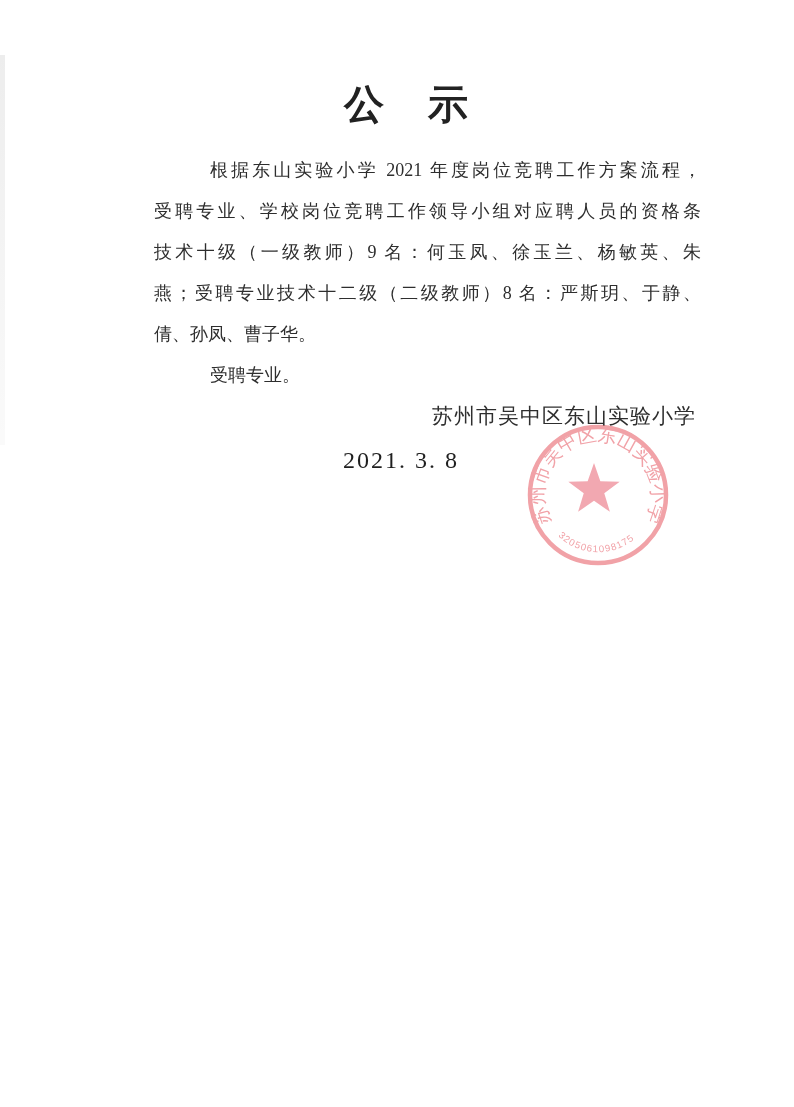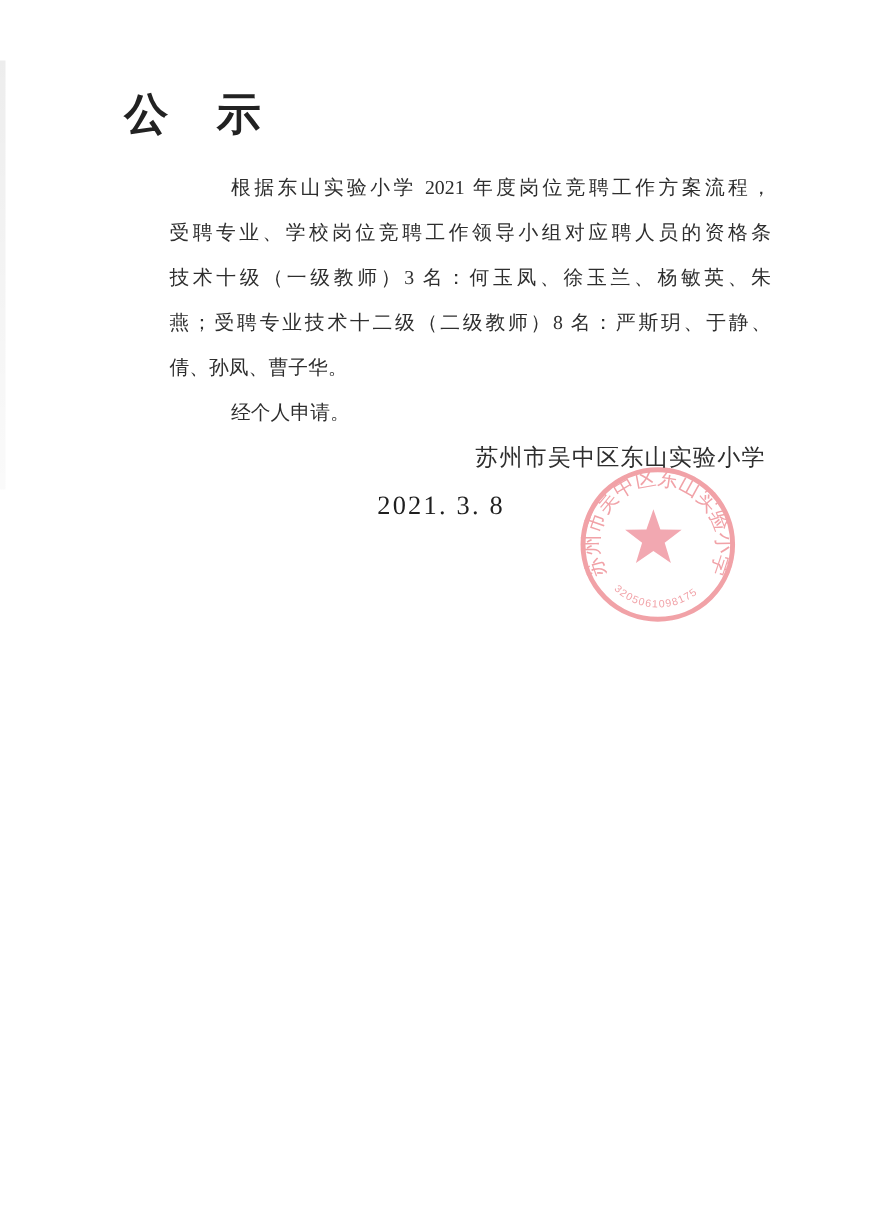--- a/index.html
+++ b/index.html
@@ -15,21 +15,21 @@
     background:linear-gradient(to bottom, rgba(0,0,0,0.07), rgba(0,0,0,0.02));
     pointer-events:none;
   }
   .doc{
     position:absolute;left:113px;top:80px;width:588px;
     color:#2e2e2e;
   }
   .doc-title{
     font-family:"Liberation Sans", sans-serif;
     font-size:40px;font-weight:bold;color:#222;
-    text-align:left;line-height:48px;height:48px;
+    text-align:center;line-height:48px;height:48px;
     margin:0 0 22px 0;letter-spacing:2px;
   }
   .line{
     font-size:18px;height:41px;line-height:41px;
     white-space:nowrap;
     margin-left:41px;
   }
   .just{
     white-space:normal;
     text-align:justify;
@@ -60,24 +60,24 @@
 
 <div class="page">
 
   <div class="scan-edge"></div>
 
   <div class="doc">
     <h1 class="doc-title">公　示</h1>
 
     <div class="line just ind">根据东山实验小学 2021 年度岗位竞聘工作方案流程，</div>
     <div class="line just">受聘专业、学校岗位竞聘工作领导小组对应聘人员的资格条</div>
-    <div class="line just">技术十级（一级教师）3 名：何玉凤、徐玉兰、杨敏英、朱</div>
+    <div class="line just">技术十级（一级教师）9 名：何玉凤、徐玉兰、杨敏英、朱</div>
     <div class="line just">燕；受聘专业技术十二级（二级教师）8 名：严斯玥、于静、</div>
     <div class="line">倩、孙凤、曹子华。</div>
-    <div class="line ind">经个人申请。</div>
+    <div class="line ind">受聘专业。</div>
 
     <div class="closing-name">苏州市吴中区东山实验小学</div>
     <div class="closing-date">2021. 3. 8</div>
   </div>
 
   <svg class="seal" viewBox="-75 -75 150 150" aria-hidden="true">
     <defs>
       <path id="sealArcTop" d="M -46.8 27 A 54 54 0 1 1 46.8 27" fill="none"></path>
       <path id="sealArcBottom" d="M -40 41 A 57.3 57.3 0 0 0 40 41" fill="none"></path>
     </defs>

